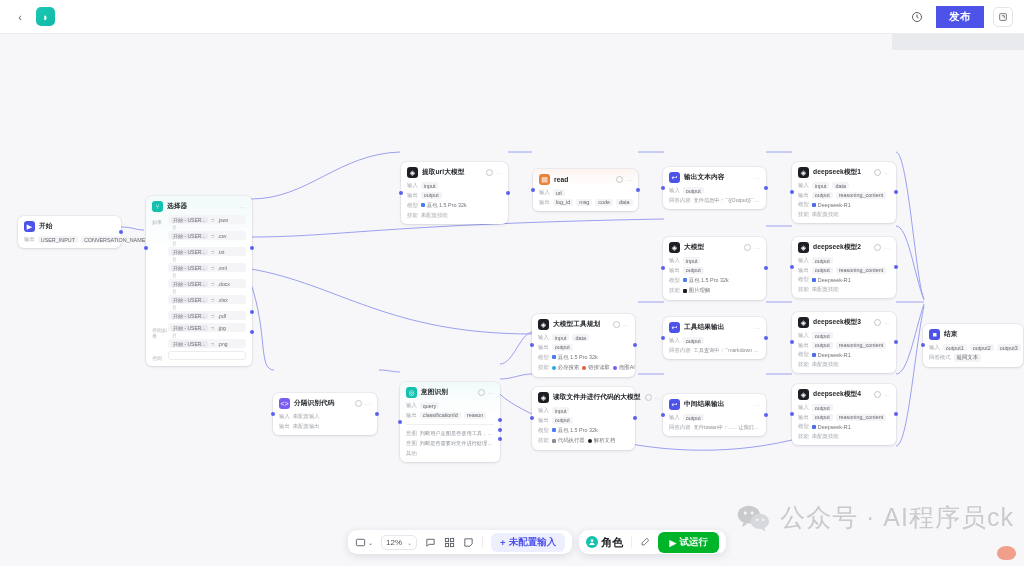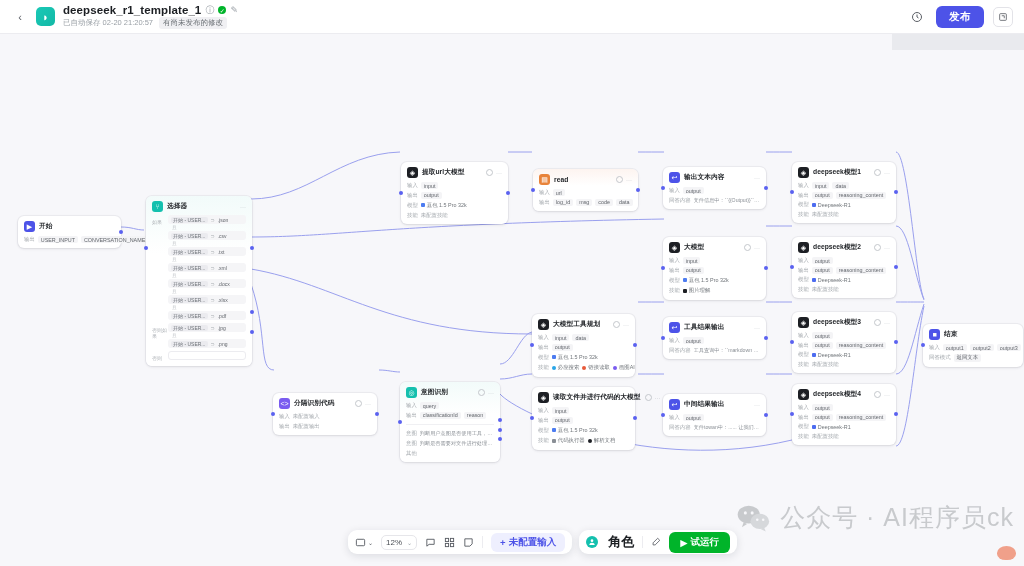--- a/index.html
+++ b/index.html
@@ -42,21 +42,21 @@
     padding: 1px 4px; border-radius: 3px;
   }
   .topbar-right { margin-left: auto; display: flex; align-items: center; gap: 9px; margin-right: 11px; }
   .icon-btn {
     width: 20px; height: 20px; border-radius: 5px; display: flex;
     align-items: center; justify-content: center; color: #5b5f66; cursor: pointer;
   }
   .icon-btn.bordered { border: 1px solid #e3e3e8; }
   .publish-btn {
     background: #4d53e8; color: #fff; font-size: 10.5px; font-weight: 600;
-    padding: 4px 13px; border-radius: 6px; cursor: pointer; letter-spacing: .5px;
+    padding: 4px 13px; border-radius: 0; cursor: pointer; letter-spacing: .5px;
   }
 
   
   .canvas { position: absolute; top: 34px; left: 8px; width: 1024px; height: 532px; background: #f7f7fa; }
   #edges { position: absolute; inset: 0; width: 1024px; height: 532px; pointer-events: none; }
 
   
   .node {
     position: absolute; background: #fff; border-radius: 6px;
     box-shadow: 0 1px 3px rgba(20,22,40,.10), 0 0 0 1px rgba(28,31,35,.045);
@@ -125,21 +125,21 @@
   .tb-icon { color: #585c63; font-size: 10px; display: flex; align-items: center; cursor: pointer; }
   .zoom-box {
     border: 1px solid #e6e6ea; border-radius: 5px; height: 15px; display: flex;
     align-items: center; gap: 5px; padding: 0 4px; font-size: 8px; color: #4a4e54; cursor: pointer;
   }
   .sep { width: 1px; height: 12px; background: #ececf0; }
   .add-node {
     background: #eeeffe; color: #4d53e8; font-size: 9.5px; font-weight: 600;
     border-radius: 6px; padding: 3px 9px; display: flex; align-items: center; gap: 3px; cursor: pointer;
   }
-  .role-btn { display: flex; align-items: center; gap: 10px; font-size: 13px; color: #1c1f23; font-weight: 600; cursor: pointer; }
+  .role-btn { display: flex; align-items: center; gap: 3px; font-size: 11px; color: #1c1f23; font-weight: 600; cursor: pointer; }
   .role-av { width: 12px; height: 12px; border-radius: 50%; background: #14c0ae; display: flex; align-items: center; justify-content: center; color: #fff; font-size: 7px; }
   .run-btn {
     background: #00b42a; color: #fff; font-size: 9.5px; font-weight: 600;
     border-radius: 6px; padding: 4px 11px; display: flex; align-items: center; gap: 3px; cursor: pointer;
   }
 
   
   .watermark {
     position: absolute; right: 18px; bottom: 32px; display: flex; align-items: center; gap: 10px;
     color: #c8cacd; font-size: 25px; letter-spacing: 1px; z-index: 20; user-select: none; white-space: nowrap;
@@ -149,32 +149,20 @@
   .cornerfold { position: absolute; top: 0; right: 0; width: 140px; height: 16px; background: #e9eaee; z-index: 1; }
 </style>
 </head>
 <body>
 
 <div id="app">
 
   <div class="topbar">
     <div class="back-btn">‹</div>
     <div class="app-logo">◗</div>
-    <div class="title-wrap">
-      <div class="title-row">
-        <span class="wf-title">deepseek_r1_template_1</span>
-        <span class="ti">ⓘ</span>
-        <span class="dot-green">✓</span>
-        <span class="ti">✎</span>
-      </div>
-      <div class="sub-row">
-        <span class="saved-text">已自动保存 02-20 21:20:57</span>
-        <span class="badge-draft">有尚未发布的修改</span>
-      </div>
-    </div>
     <div class="topbar-right">
       <div class="icon-btn">
         <svg width="12" height="12" viewBox="0 0 24 24" fill="none" stroke="currentColor" stroke-width="2">
           <circle cx="12" cy="12" r="9"></circle>
             <path d="M12 7v5l3 2"></path>
           </svg>
       </div>
       <div class="publish-btn">发布</div>
       <div class="icon-btn bordered">
         <svg width="10" height="10" viewBox="0 0 24 24" fill="none" stroke="currentColor" stroke-width="2">

